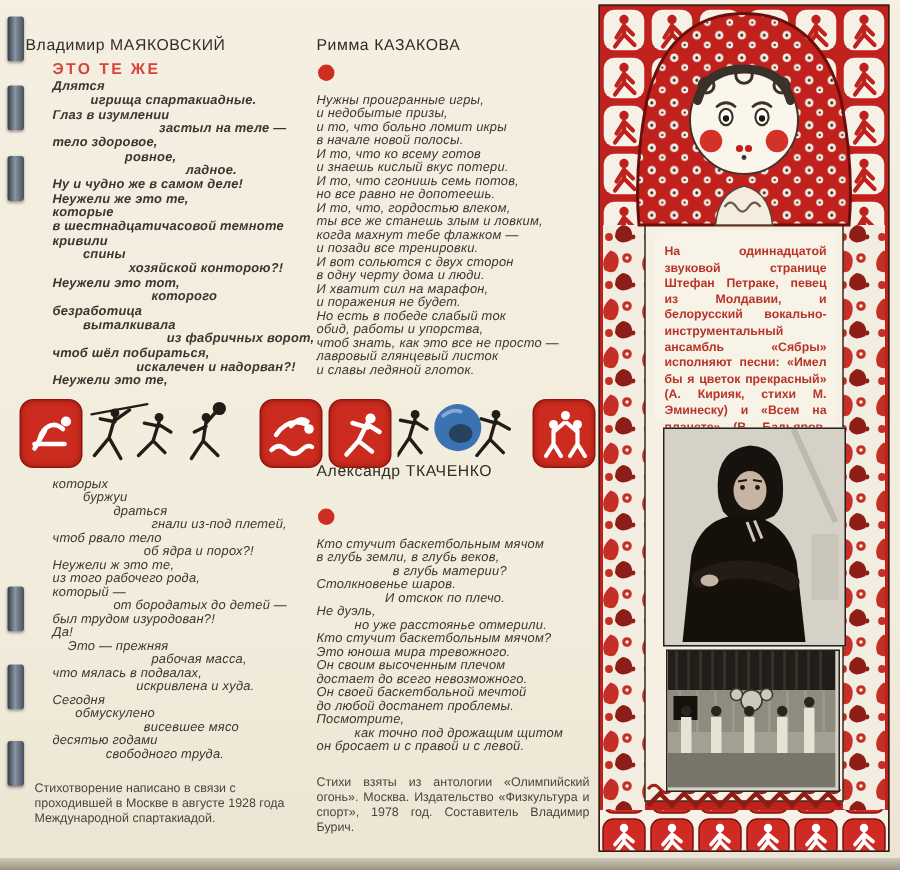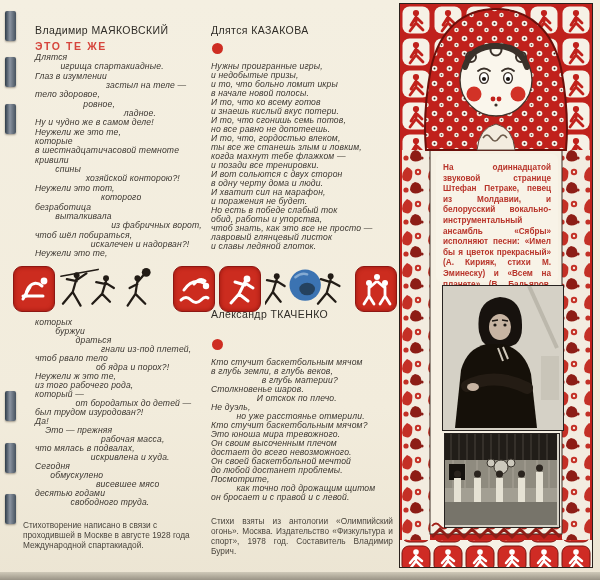--- a/index.html
+++ b/index.html
@@ -12,21 +12,21 @@
     background:linear-gradient(180deg,#cfc9b8,#9a9486);}
   
   .staple{position:absolute;left:5px;width:11px;height:30px;border-radius:2px;
     background:linear-gradient(90deg,#2e3b47,#8a93a0 45%,#46525e);
     box-shadow:0 1px 2px rgba(60,50,40,.45);}
   
   .author{position:absolute;font-size:10.5px;color:#2f2c27;letter-spacing:.4px;white-space:nowrap;}
   .red-title{position:absolute;font-size:10.5px;font-weight:bold;color:#d6453c;letter-spacing:1.6px;white-space:nowrap;}
   .dot{position:absolute;width:11px;height:11px;border-radius:50%;background:#ce2d22;}
   .poem{position:absolute;font-style:italic;font-size:8.6px;color:#3b3630;white-space:pre;letter-spacing:.15px;}
-  .lh93 .pl{line-height:9.35px;}
+  .lh93 .pl{line-height:9.35px;font-weight:bold;}
   .lh90 .pl{line-height:9.0px;}
   .footnote{position:absolute;font-size:8.3px;color:#4a453d;line-height:10px;}
   
   .picto-row{position:absolute;left:13px;top:265px;width:384px;height:47px;
     display:flex;align-items:center;gap:4px;}
   .tile{width:40px;height:44px;border-radius:9px;background:#cc2c1f;
     border:1px solid #8e1713;box-shadow:inset 0 0 4px rgba(120,10,5,.6);
     display:flex;align-items:center;justify-content:center;flex:0 0 auto;}
   
   .panel{position:absolute;left:399px;top:3px;width:194px;height:565px;
@@ -43,27 +43,27 @@
 </head>
 <body>
 
 <div class="staple" style="top:11px"></div>
 <div class="staple" style="top:57px"></div>
 <div class="staple" style="top:104px"></div>
 <div class="staple" style="top:391px"></div>
 <div class="staple" style="top:443px"></div>
 <div class="staple" style="top:494px"></div>
 
-<div class="author" style="left:35px;top:24px">Владимир МАЯКОВСКИЙ</div>
+<div class="author" style="left:17px;top:24px">Владимир МАЯКОВСКИЙ</div>
 <div class="red-title" style="left:35px;top:40px">ЭТО ТЕ ЖЕ</div>
 <div class="poem lh93" style="left:35px;top:53px"><div class="pl">Длятся</div><div class="pl">          игрища спартакиадные.</div><div class="pl">Глаз в изумлении</div><div class="pl">                            застыл на теле —</div><div class="pl">тело здоровое,</div><div class="pl">                   ровное,</div><div class="pl">                                   ладное.</div><div class="pl">Ну и чудно же в самом деле!</div><div class="pl">Неужели же это те,</div><div class="pl">которые</div><div class="pl">в шестнадцатичасовой темноте</div><div class="pl">кривили</div><div class="pl">        спины</div><div class="pl">                    хозяйской конторою?!</div><div class="pl">Неужели это тот,</div><div class="pl">                          которого</div><div class="pl">безработица</div><div class="pl">        выталкивала</div><div class="pl">                              из фабричных ворот,</div><div class="pl">чтоб шёл побираться,</div><div class="pl">                      искалечен и надорван?!</div><div class="pl">Неужели это те,</div></div>
 <div class="poem lh90" style="left:35px;top:318px"><div class="pl">которых</div><div class="pl">        буржуи</div><div class="pl">                драться</div><div class="pl">                          гнали из-под плетей,</div><div class="pl">чтоб рвало тело</div><div class="pl">                        об ядра и порох?!</div><div class="pl">Неужели ж это те,</div><div class="pl">из того рабочего рода,</div><div class="pl">который —</div><div class="pl">                от бородатых до детей —</div><div class="pl">был трудом изуродован?!</div><div class="pl">Да!</div><div class="pl">    Это — прежняя</div><div class="pl">                          рабочая масса,</div><div class="pl">что мялась в подвалах,</div><div class="pl">                      искривлена и худа.</div><div class="pl">Сегодня</div><div class="pl">      обмускулено</div><div class="pl">                        висевшее мясо</div><div class="pl">десятью годами</div><div class="pl">              свободного труда.</div></div>
 <div class="footnote" style="left:23px;top:520px;width:172px">Стихотворение написано в связи с проходившей в Москве в августе 1928 года Международной спартакиадой.</div>
 
-<div class="author" style="left:211px;top:24px">Длятся КАЗАКОВА</div>
+<div class="author" style="left:211px;top:24px">Римма КАЗАКОВА</div>
 <div class="dot" style="left:212px;top:43px"></div>
 <div class="poem lh90" style="left:211px;top:62px"><div class="pl">Нужны проигранные игры,</div><div class="pl">и недобытые призы,</div><div class="pl">и то, что больно ломит икры</div><div class="pl">в начале новой полосы.</div><div class="pl">И то, что ко всему готов</div><div class="pl">и знаешь кислый вкус потери.</div><div class="pl">И то, что сгонишь семь потов,</div><div class="pl">но все равно не допотеешь.</div><div class="pl">И то, что, гордостью влеком,</div><div class="pl">ты все же станешь злым и ловким,</div><div class="pl">когда махнут тебе флажком —</div><div class="pl">и позади все тренировки.</div><div class="pl">И вот сольются с двух сторон</div><div class="pl">в одну черту дома и люди.</div><div class="pl">И хватит сил на марафон,</div><div class="pl">и поражения не будет.</div><div class="pl">Но есть в победе слабый ток</div><div class="pl">обид, работы и упорства,</div><div class="pl">чтоб знать, как это все не просто —</div><div class="pl">лавровый глянцевый листок</div><div class="pl">и славы ледяной глоток.</div></div>
 <div class="author" style="left:211px;top:308px">Александр ТКАЧЕНКО</div>
 <div class="dot" style="left:212px;top:339px"></div>
 <div class="poem lh90" style="left:211px;top:358px"><div class="pl">Кто стучит баскетбольным мячом</div><div class="pl">в глубь земли, в глубь веков,</div><div class="pl">                    в глубь материи?</div><div class="pl">Столкновенье шаров.</div><div class="pl">                  И отскок по плечо.</div><div class="pl">Не дуэль,</div><div class="pl">          но уже расстоянье отмерили.</div><div class="pl">Кто стучит баскетбольным мячом?</div><div class="pl">Это юноша мира тревожного.</div><div class="pl">Он своим высоченным плечом</div><div class="pl">достает до всего невозможного.</div><div class="pl">Он своей баскетбольной мечтой</div><div class="pl">до любой достанет проблемы.</div><div class="pl">Посмотрите,</div><div class="pl">          как точно под дрожащим щитом</div><div class="pl">он бросает и с правой и с левой.</div></div>
 <div class="footnote" style="left:211px;top:516px;width:182px;text-align:justify">Стихи взяты из антологии «Олимпийский огонь». Москва. Издательство «Физкультура и спорт», 1978 год. Составитель Владимир Бурич.</div>
 
 <div class="picto-row">
   <div class="tile">
     <svg width="36" height="38" viewBox="0 0 36 38">

